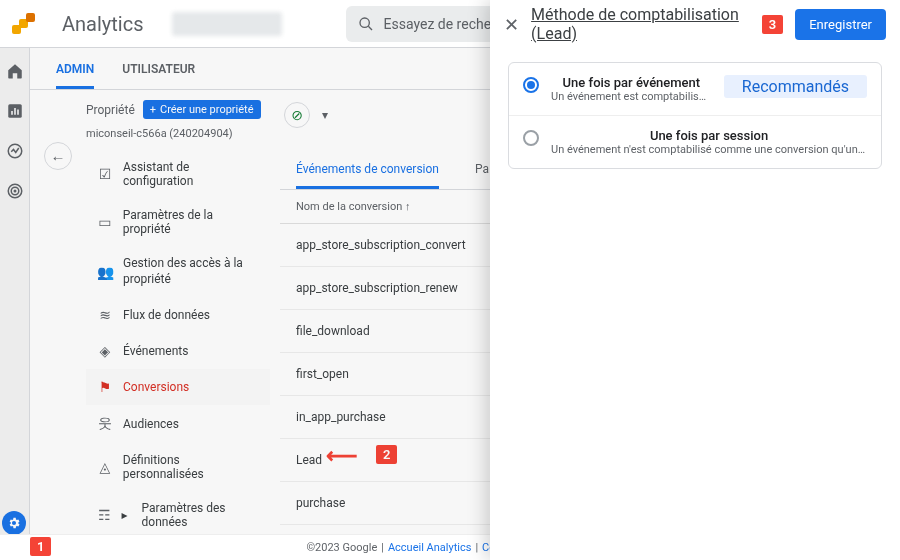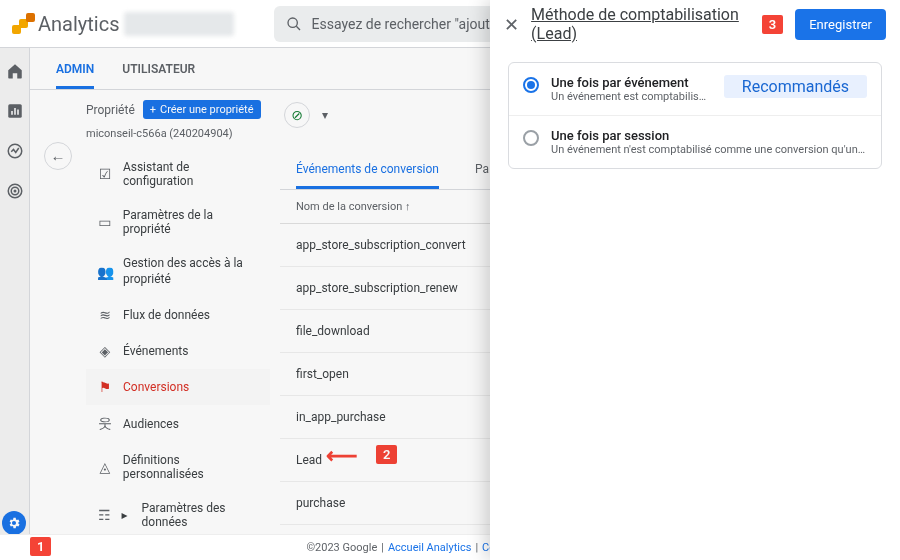--- a/index.html
+++ b/index.html
@@ -1,19 +1,19 @@
 <!DOCTYPE html>
 <html><head>
 <meta charset="utf-8">
 <style>
   * { box-sizing: border-box; margin: 0; padding: 0; font-family: Roboto, Arial, sans-serif; }
   body { width: 900px; height: 560px; overflow: hidden; background: #fff; position: relative; }
 
   
-  .topbar { height: 48px; display:flex; align-items:center; border-bottom:1px solid #dadce0; padding:0 12px; gap:4px; }
+  .topbar { height: 48px; display:flex; align-items:center; border-bottom:1px solid #dadce0; padding:0 12px; gap:28px; }
   .logo-dots { width:22px; height:22px; position:relative; }
   .logo-dots span { position:absolute; width:9px; height:9px; border-radius:2px; }
   .ld1{background:#f9ab00;left:0;top:12px}
   .ld2{background:#f9ab00;left:7px;top:6px}
   .ld3{background:#e37400;left:14px;top:0;height:20px;border-radius:2px}
   .brand { font-size:20px; color:#5f6368; }
   .blurred { width:110px; height:24px; background:#eceff1; border-radius:3px; filter:blur(2px); }
   .searchbox { flex:1; max-width:420px; height:36px; background:#f1f3f4; border-radius:6px; display:flex; align-items:center; padding:0 12px; gap:10px; color:#5f6368; font-size:14px; margin-left:36px;}
 
   .body { display:flex; height:calc(100% - 48px - 26px); }
@@ -56,21 +56,21 @@
 
   
   .backdrop { position:absolute; inset:48px 0 0 0; background:rgba(70,70,70,0.10); pointer-events:none;}
   .panel { position:absolute; top:0; right:0; width:410px; height:100%; background:#fff; box-shadow:-4px 0 18px rgba(0,0,0,0.18); display:flex; flex-direction:column; z-index:10;}
   .panel-hdr { height:48px; display:flex; align-items:center; padding:0 14px; gap:12px; }
   .closebtn { font-size:18px; color:#5f6368; }
   .panel-title { flex:1; font-size:16px; color:#3c4043;text-decoration:underline; }
   .savebtn { background:#1a73e8; color:#fff; font-size:13px; border:none; padding:8px 14px; border-radius:4px; }
   .panel-body { padding:10px 18px; font-size:12px; color:#5f6368; line-height:1.5; }
   .panel-body a { color:#1a73e8; text-decoration:none; }
-  .opts { margin:14px 18px; border:1px solid #dadce0; border-radius:6px; }
+  .opts { margin:14px 18px; border:1px solid #dadce0; border-radius:6px;text-align:center; }
   .opt { display:flex; gap:12px; padding:12px 14px; align-items:flex-start; }
   .opt + .opt { border-top:1px solid #eee; }
   .radio { width:16px; height:16px; border:2px solid #9aa0a6; border-radius:50%; margin-top:2px; flex:0 0 16px; position:relative;}
   .radio.checked { border-color:#1a73e8; }
   .radio.checked::after { content:""; position:absolute; inset:2px; background:#1a73e8; border-radius:50%; }
   .opt-main { flex:1; min-width:0; }
   .opt-title { font-size:13px; color:#202124; font-weight:500;}
   .opt-desc { font-size:11px; color:#5f6368; white-space:nowrap; overflow:hidden; text-overflow:ellipsis;}
   .reco { font-size:16px; background:#e8f0fe; color:#1967d2; padding:2px 18px; border-radius:3px; align-self:flex-start;}
 

